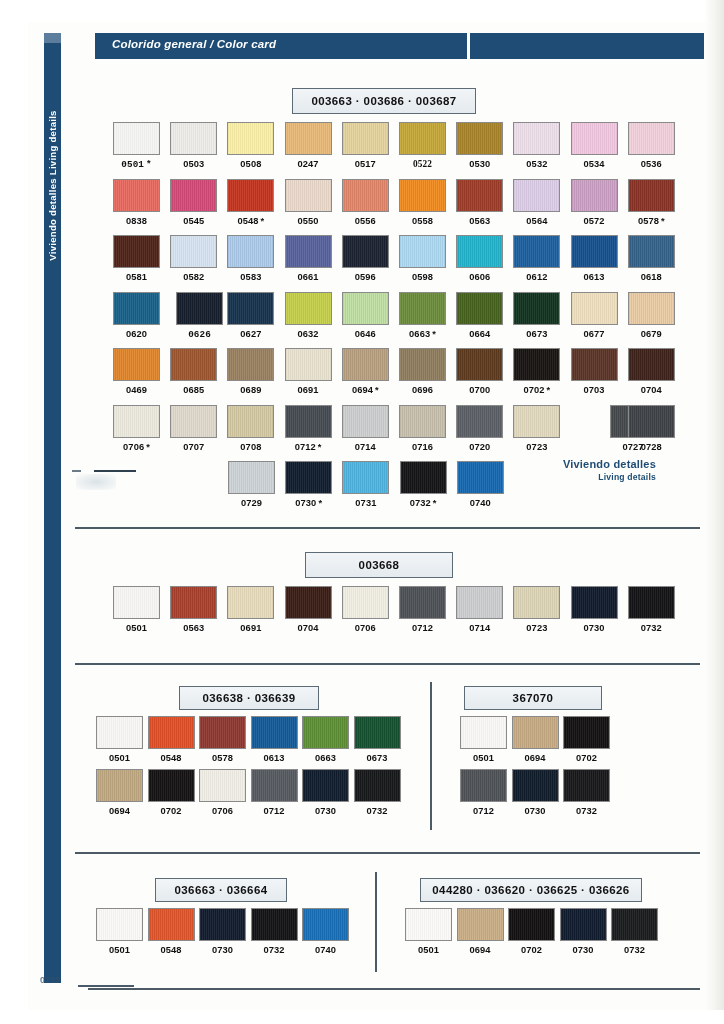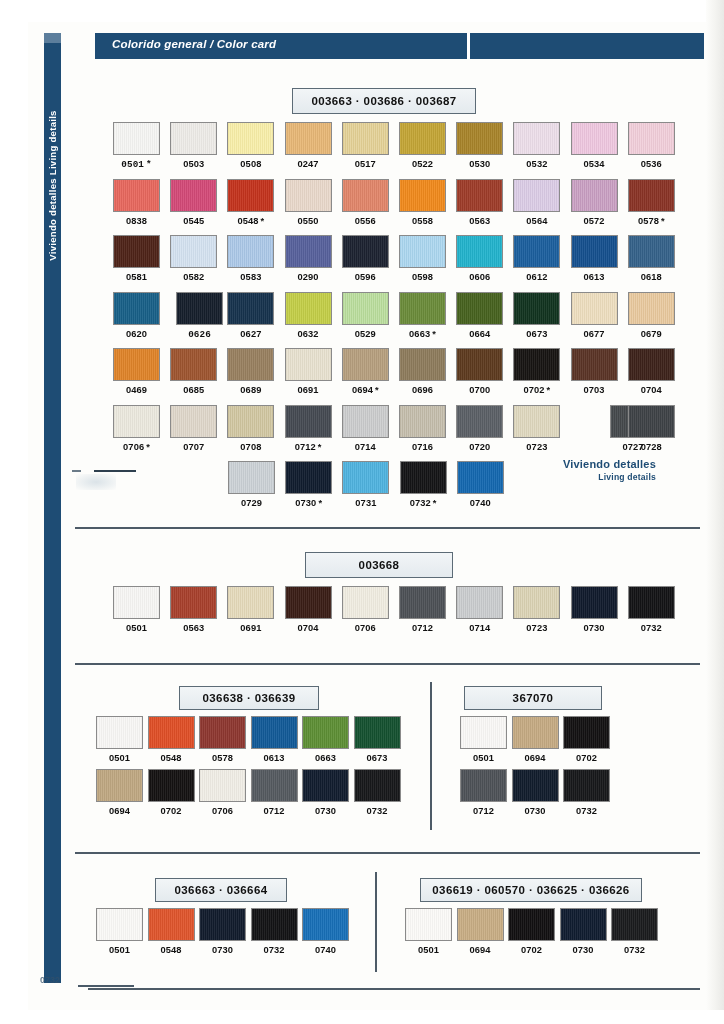--- a/index.html
+++ b/index.html
@@ -165,21 +165,21 @@
 <div class="pill" style="left:179px;top:686px;width:140px;height:24px;">
   <span>036638 · 036639</span>
 </div>
 <div class="pill" style="left:464px;top:686px;width:138px;height:24px;">
   <span>367070</span>
 </div>
 <div class="pill" style="left:155px;top:878px;width:132px;height:24px;">
   <span>036663 · 036664</span>
 </div>
 <div class="pill" style="left:420px;top:878px;width:222px;height:24px;">
-  <span>036619 · 060570 · 036625 · 036626</span>
+  <span>044280 · 036620 · 036625 · 036626</span>
 </div>
 
 <div id="grid-0">
     <div class="swatch-cell" style="left: 113px; top: 122px; font-family: Liberation Mono, monospace;">
       <div class="swatch light" style="background: rgb(244, 244, 242);"></div>
       <div class="swatch-label">0501<span class="star">*</span></div>
     </div>
     <div class="swatch-cell" style="left: 170.2px; top: 122px;">
       <div class="swatch light" style="background: rgb(236, 234, 230);"></div>
       <div class="swatch-label">0503</div>
@@ -189,21 +189,21 @@
       <div class="swatch-label">0508</div>
     </div>
     <div class="swatch-cell" style="left: 284.6px; top: 122px;">
       <div class="swatch" style="background: rgb(232, 184, 119);"></div>
       <div class="swatch-label">0247</div>
     </div>
     <div class="swatch-cell" style="left: 341.8px; top: 122px;">
       <div class="swatch light" style="background: rgb(226, 207, 147);"></div>
       <div class="swatch-label">0517</div>
     </div>
-    <div class="swatch-cell" style="left: 399px; top: 122px;">
+    <div class="swatch-cell" style="left: 399px; top: 122px; font-family: Liberation Serif, serif;">
       <div class="swatch" style="background: rgb(196, 166, 54);"></div>
       <div class="swatch-label">0522</div>
     </div>
     <div class="swatch-cell" style="left: 456.2px; top: 122px;">
       <div class="swatch" style="background: rgb(168, 132, 42);"></div>
       <div class="swatch-label">0530</div>
     </div>
     <div class="swatch-cell" style="left: 513.4px; top: 122px;">
       <div class="swatch light" style="background: rgb(235, 220, 232);"></div>
       <div class="swatch-label">0532</div>
@@ -263,21 +263,21 @@
     <div class="swatch-cell" style="left: 170.2px; top: 235px;">
       <div class="swatch light" style="background: rgb(210, 224, 239);"></div>
       <div class="swatch-label">0582</div>
     </div>
     <div class="swatch-cell" style="left: 227.4px; top: 235px;">
       <div class="swatch light" style="background: rgb(169, 198, 230);"></div>
       <div class="swatch-label">0583</div>
     </div>
     <div class="swatch-cell" style="left: 284.6px; top: 235px;">
       <div class="swatch" style="background: rgb(87, 97, 156);"></div>
-      <div class="swatch-label">0290</div>
+      <div class="swatch-label">0661</div>
     </div>
     <div class="swatch-cell" style="left: 341.8px; top: 235px;">
       <div class="swatch" style="background: rgb(28, 34, 48);"></div>
       <div class="swatch-label">0596</div>
     </div>
     <div class="swatch-cell" style="left: 399px; top: 235px;">
       <div class="swatch light" style="background: rgb(169, 213, 238);"></div>
       <div class="swatch-label">0598</div>
     </div>
     <div class="swatch-cell" style="left: 456.2px; top: 235px;">
@@ -307,21 +307,21 @@
     <div class="swatch-cell" style="left: 227.4px; top: 291.5px;">
       <div class="swatch" style="background: rgb(22, 50, 77);"></div>
       <div class="swatch-label">0627</div>
     </div>
     <div class="swatch-cell" style="left: 284.6px; top: 291.5px;">
       <div class="swatch" style="background: rgb(196, 207, 72);"></div>
       <div class="swatch-label">0632</div>
     </div>
     <div class="swatch-cell" style="left: 341.8px; top: 291.5px;">
       <div class="swatch light" style="background: rgb(184, 220, 154);"></div>
-      <div class="swatch-label">0529</div>
+      <div class="swatch-label">0646</div>
     </div>
     <div class="swatch-cell" style="left: 399px; top: 291.5px;">
       <div class="swatch" style="background: rgb(107, 140, 58);"></div>
       <div class="swatch-label">0663<span class="star">*</span></div>
     </div>
     <div class="swatch-cell" style="left: 456.2px; top: 291.5px;">
       <div class="swatch" style="background: rgb(70, 98, 30);"></div>
       <div class="swatch-label">0664</div>
     </div>
     <div class="swatch-cell" style="left: 513.4px; top: 291.5px;">

